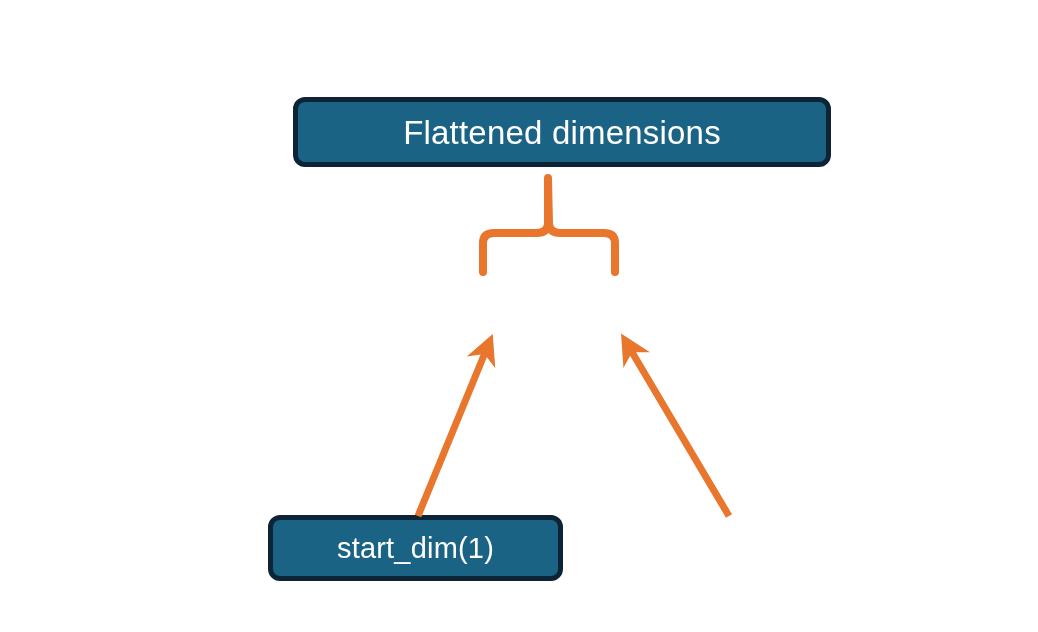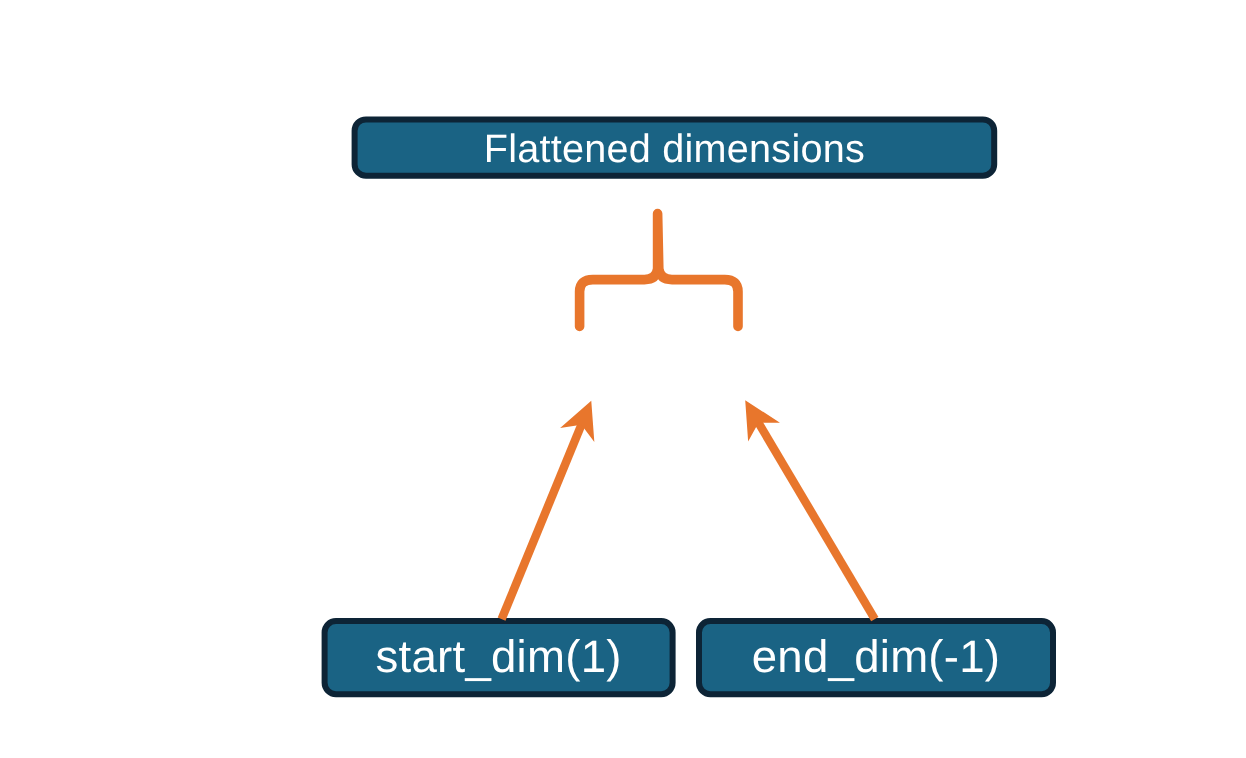--- a/index.html
+++ b/index.html
@@ -31,21 +31,21 @@
   .node-label {
     color: #ffffff;
     white-space: nowrap;
     letter-spacing: 0.2px;
     line-height: 1;
   }
   #node-flattened {
     left: 293px;
     top: 97px;
     width: 538px;
-    height: 52px;
+    height: 70px;
     border-radius: 12px;
   }
   #node-flattened .node-label {
     font-size: 33px;
   }
   #node-shape {
     left: 179px;
     top: 217px;
     width: 700px;
     height: 158px;
@@ -63,21 +63,21 @@
   }
   #node-end {
     left: 580px;
     top: 515px;
     width: 300px;
     height: 66px;
     border-radius: 12px;
   }
   #node-start .node-label,
   #node-end .node-label {
-    font-size: 38px;
+    font-size: 29px;
   }
   svg.overlay {
     position: absolute;
     left: 0;
     top: 0;
     width: 1038px;
     height: 632px;
     pointer-events: none;
   }
   #brace-layer { z-index: 3; }
@@ -90,23 +90,20 @@
 
   <div class="node" id="node-flattened">
     <span class="node-label">Flattened dimensions</span>
   </div>
 
 
   <div class="node" id="node-start">
     <span class="node-label">start_dim(1)</span>
   </div>
 
-  <div class="node" id="node-end">
-    <span class="node-label">end_dim(-1)</span>
-  </div>
 
   <svg class="overlay" id="brace-layer" viewBox="0 0 1038 632">
     <path d="M 483 272
              L 483 243
              Q 483 233 494 233
              L 537 233
              Q 547 233 548 224
              L 548 178
              L 549 224
              Q 550 233 560 233

